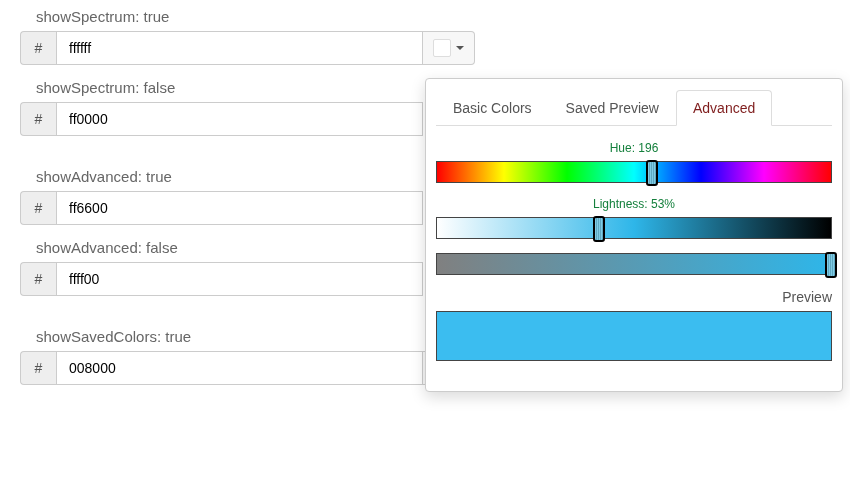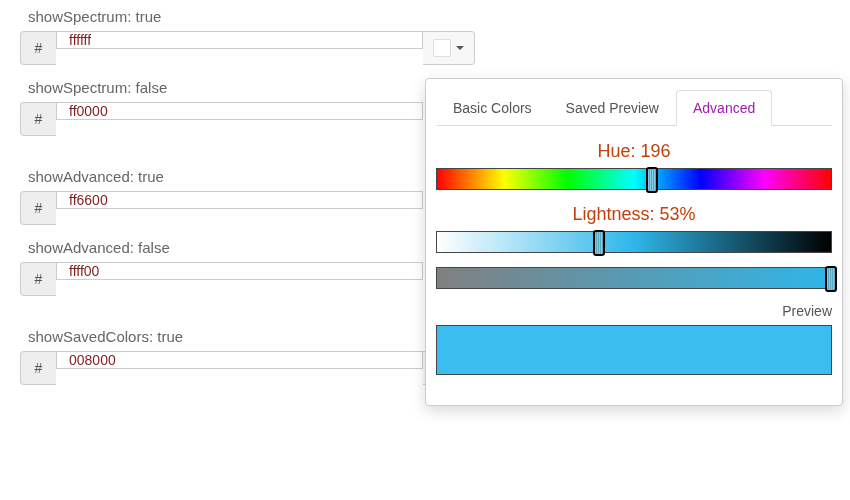--- a/index.html
+++ b/index.html
@@ -7,21 +7,21 @@
       font-family: "Helvetica Neue", Helvetica, Arial, sans-serif;
       font-size: 14px;
       color: #555;
       margin: 0;
       padding: 0;
       width: 850px;
       height: 500px;
       background: #fff;
     }
     .container { padding: 0 20px; }
-    .label { font-size: 15px; color: #666; margin: 8px 8px 6px; }
+    .label { font-size: 15px; color: #666; margin: 8px 16px 6px; }
     .row {
       display: flex;
       align-items: stretch;
       margin-bottom: 14px;
       width: 455px;
     }
     .hash {
       background: #eee;
       border: 1px solid #ccc;
       border-right: none;
@@ -32,23 +32,23 @@
       width: 36px;
       border-radius: 4px 0 0 4px;
       font-size: 14px;
     }
     .hex-input {
       flex: 1;
       border: 1px solid #ccc;
       border-radius: 0;
       padding: 7px 12px;
       font-size: 14px;
-      color: #7f1d1d;
+      color: #000000;
       outline: none;
-      height: 18px;
+      height: 34px;
     }
     .swatch-btn {
       display: flex;
       align-items: center;
       gap: 5px;
       background: #f7f7f7;
       border: 1px solid #ccc;
       border-left: none;
       border-radius: 0 4px 4px 0;
       padding: 0 10px;
@@ -92,24 +92,24 @@
       font-size: 14px;
       position: relative;
       top: 1px;
       border: 1px solid transparent;
     }
     .tab.active {
       border: 1px solid #ddd;
       border-bottom: 1px solid #fff;
       border-radius: 4px 4px 0 0;
       background: #fff;
-      color: #a21caf;
+      color: #7f1d1d;
     }
     .slider-section { text-align: center; margin-bottom: 14px; }
-    .slider-label { color: #c2410c; font-size: 18px; margin-bottom: 6px; }
+    .slider-label { color: #15803d; font-size: 12px; margin-bottom: 6px; }
     .slider {
       position: relative;
       height: 22px;
       border: 1px solid #444;
       width: 100%;
     }
     .slider-hue {
       background: linear-gradient(90deg,
         #ff0000 0%, #ffff00 17%, #00ff00 33%, #00ffff 50%,
         #0000ff 67%, #ff00ff 83%, #ff0000 100%);

